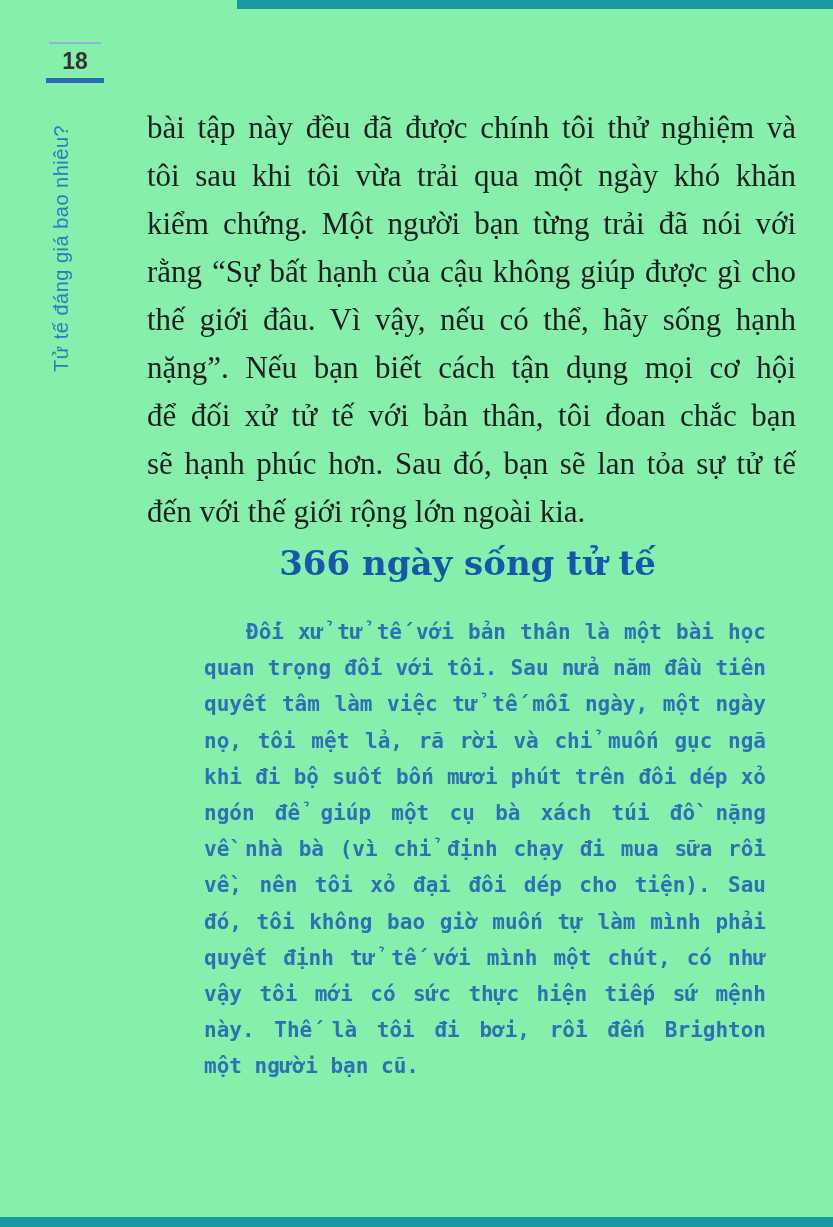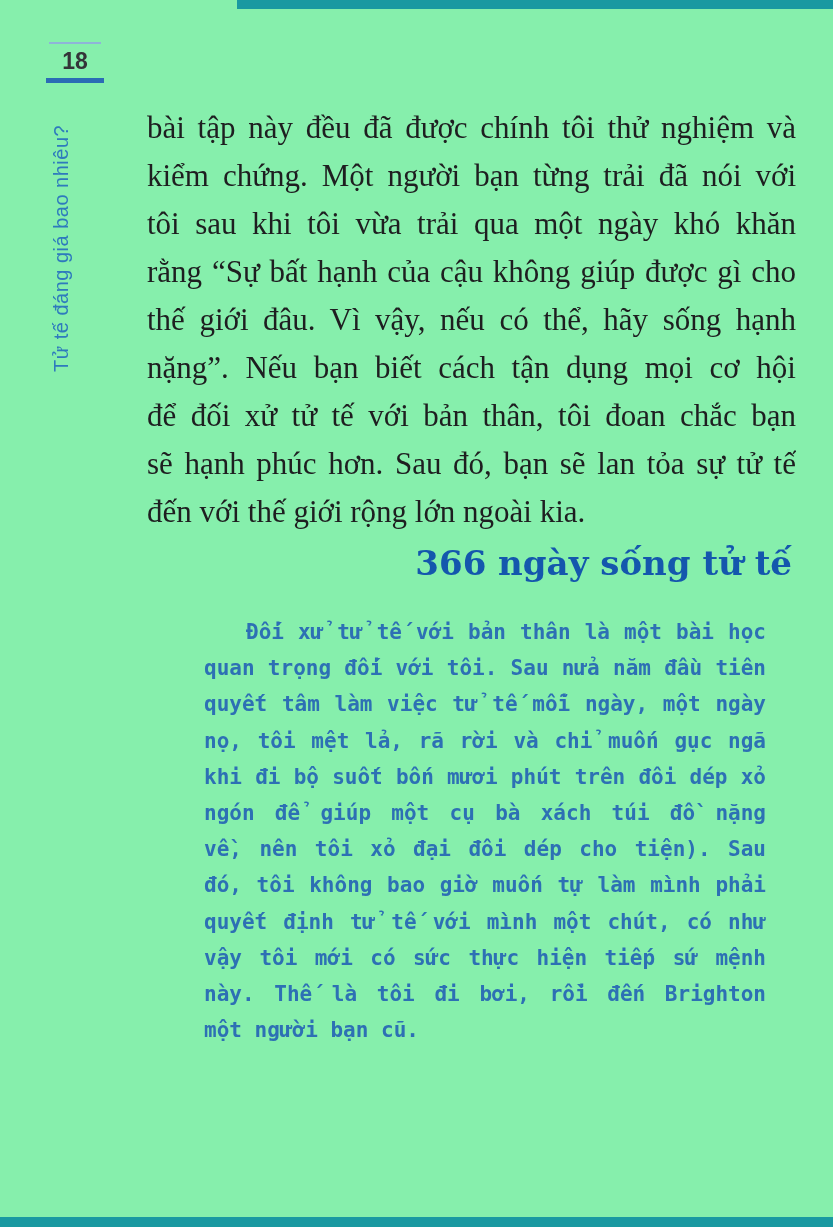--- a/index.html
+++ b/index.html
@@ -44,21 +44,21 @@
   }
   #body-paragraph .bline{
     text-align:justify;text-align-last:justify;
     white-space:normal;overflow:hidden;height:48px;
   }
   #body-paragraph .bline:last-child{text-align-last:left;}
 
   
   #section-heading{
     position:absolute;top:540px;left:143px;width:649px;
-    text-align:right;font-weight:bold;font-size:34px;line-height:46px;
+    text-align:center;font-weight:bold;font-size:34px;line-height:46px;
     font-family:"DejaVu Serif","Liberation Serif",serif;
   }
 
   
   #quote-passage{
     position:absolute;top:614px;left:180px;width:586px;
     font-family:"DejaVu Sans Mono","Liberation Mono",monospace;
     font-size:21px;line-height:36.2px;font-weight:bold;
   }
   #quote-passage .qline{
@@ -78,39 +78,40 @@
   <div id="page-number-block">
     <div id="page-number-rule-top" style="background: rgb(143, 180, 216);"></div>
     <div id="page-number">18</div>
     <div id="page-number-rule-bottom" style="background: rgb(43, 108, 181);"></div>
   </div>
 
   <div id="running-title" style="color: rgb(46, 122, 189);">Tử tế đáng giá bao nhiêu?</div>
 
   <div id="body-paragraph" style="color: rgb(30, 30, 32);">
       <div class="bline">bài tập này đều đã được chính tôi thử nghiệm và</div>
+      <div class="bline">tôi sau khi tôi vừa trải qua một ngày khó khăn</div>
       <div class="bline">kiểm chứng. Một người bạn từng trải đã nói với</div>
-      <div class="bline">tôi sau khi tôi vừa trải qua một ngày khó khăn</div>
       <div class="bline">rằng “Sự bất hạnh của cậu không giúp được gì cho</div>
       <div class="bline">thế giới đâu. Vì vậy, nếu có thể, hãy sống hạnh</div>
       <div class="bline">nặng”. Nếu bạn biết cách tận dụng mọi cơ hội</div>
       <div class="bline">để đối xử tử tế với bản thân, tôi đoan chắc bạn</div>
       <div class="bline">sẽ hạnh phúc hơn. Sau đó, bạn sẽ lan tỏa sự tử tế</div>
       <div class="bline">đến với thế giới rộng lớn ngoài kia.</div>
     </div>
 
   <div id="section-heading" style="color: rgb(20, 87, 173);">366 ngày sống tử tế</div>
 
   <div id="quote-passage" style="color: rgb(45, 112, 180);">
       <div class="qline">Đối xử tử tế với bản thân là một bài học</div>
       <div class="qline">quan trọng đối với tôi. Sau nửa năm đầu tiên</div>
       <div class="qline">quyết tâm làm việc tử tế mỗi ngày, một ngày</div>
       <div class="qline">nọ, tôi mệt lả, rã rời và chỉ muốn gục ngã sau</div>
       <div class="qline">khi đi bộ suốt bốn mươi phút trên đôi dép xỏ</div>
       <div class="qline">ngón để giúp một cụ bà xách túi đồ nặng trịch</div>
+      <div class="qline">về nhà bà (vì chỉ định chạy đi mua sữa rồi</div>
       <div class="qline">về, nên tôi xỏ đại đôi dép cho tiện). Sau lần</div>
       <div class="qline">đó, tôi không bao giờ muốn tự làm mình phải</div>
       <div class="qline">quyết định tử tế với mình một chút, có như</div>
       <div class="qline">vậy tôi mới có sức thực hiện tiếp sứ mệnh</div>
       <div class="qline">này. Thế là tôi đi bơi, rồi đến Brighton trải</div>
       <div class="qline">một người bạn cũ.</div>
     </div>
 
   <div id="bottom-edge-bar" class="edge-bar" style="background: rgb(26, 153, 161);"></div>
 

